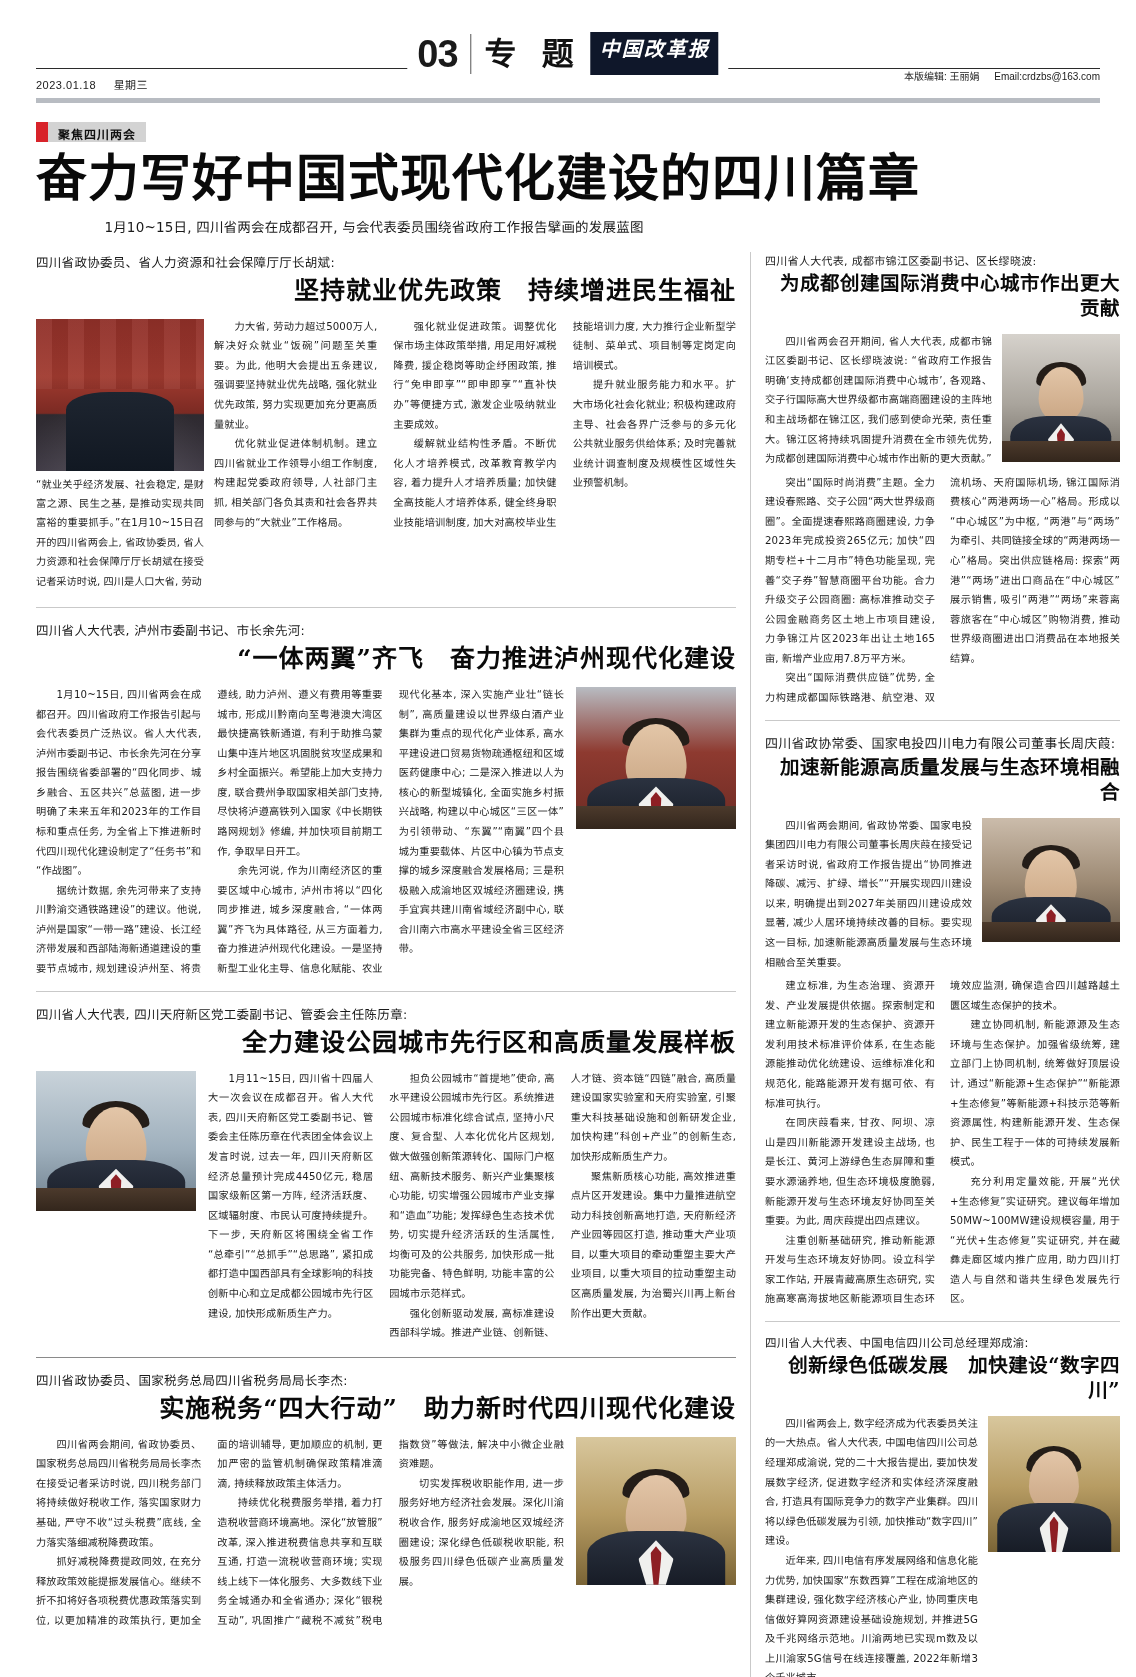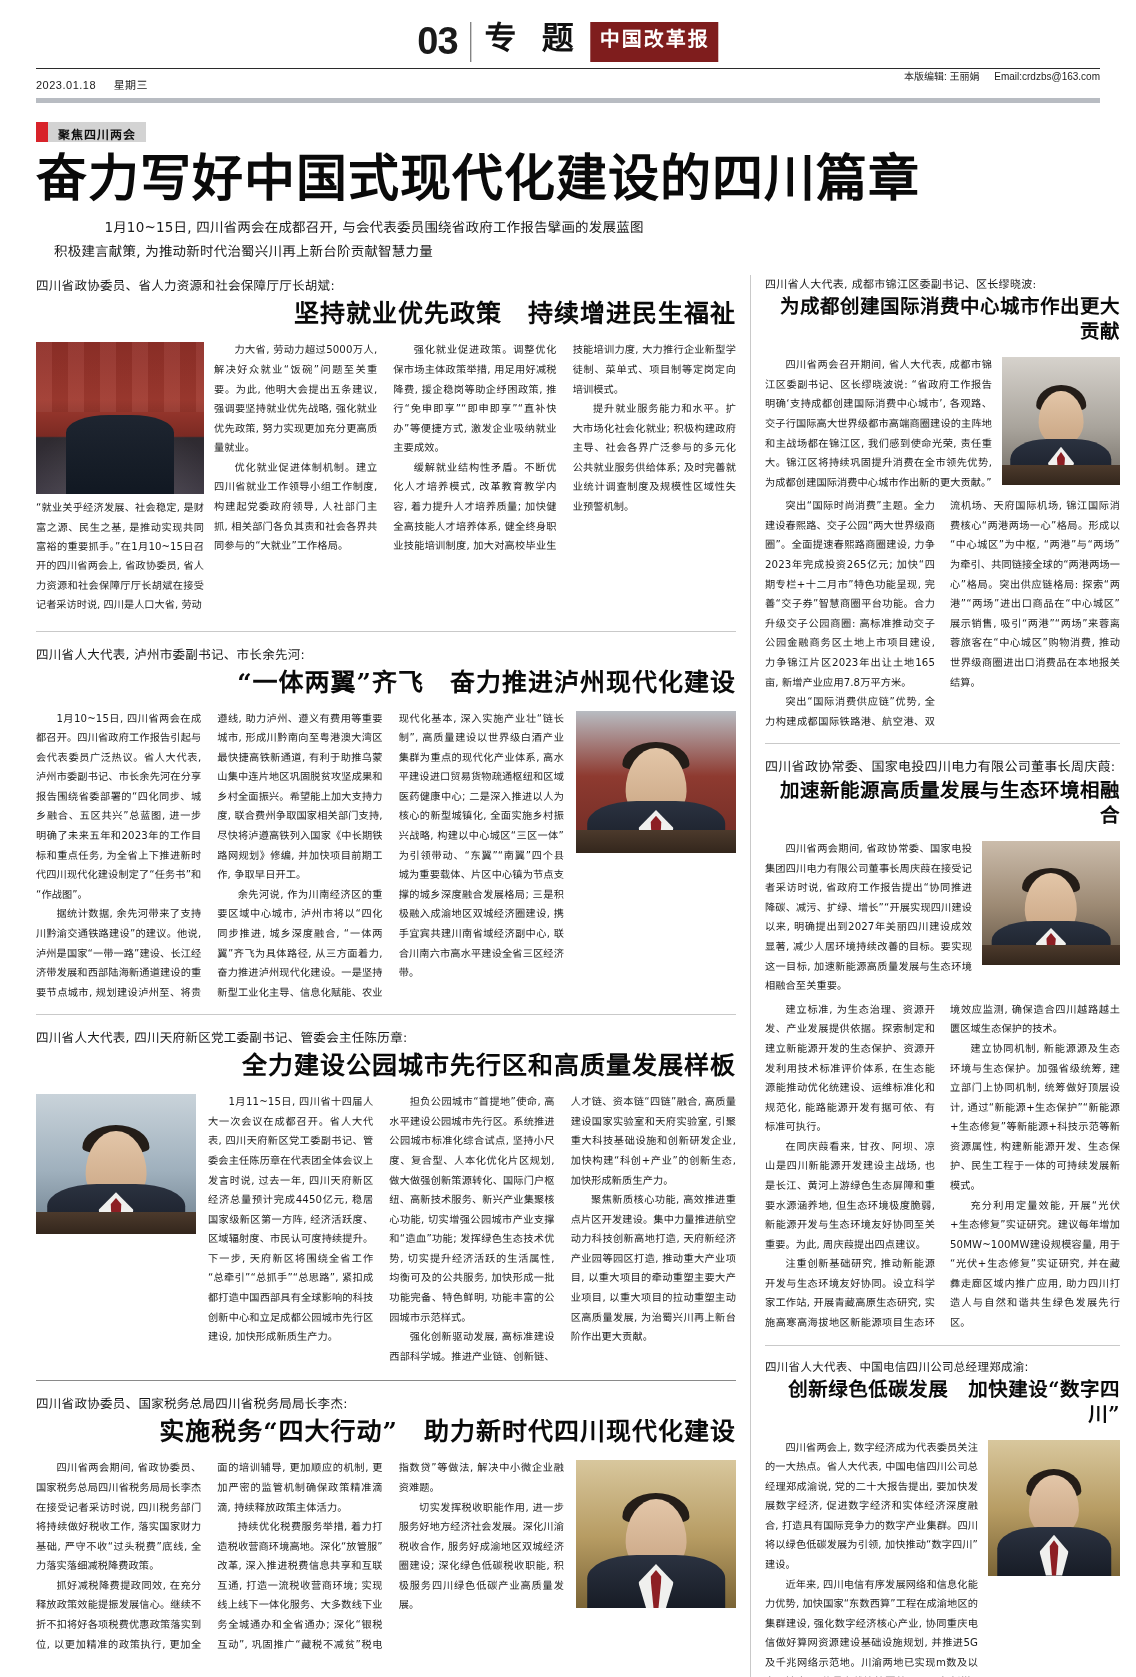--- a/index.html
+++ b/index.html
@@ -33,22 +33,23 @@
     position: absolute;
     left: 0; right: 0;
     top: 68px;
     height: 1px;
     background: #2b2b2b;
   }
   .mast-center {
     position: absolute;
     left: 50%;
     transform: translateX(-50%);
-    top: 22px;
+    top: 32px;
     display: flex;
+    align-items: center;
     background: #fff;
     padding: 0 10px;
     z-index: 3;
   }
   .mast-pageno {
     font-family: "Liberation Sans", sans-serif;
     font-weight: bold;
     font-size: 38px;
     letter-spacing: -1px;
     line-height: 1;
@@ -64,28 +65,29 @@
   .mast-section {
     font-family: "DejaVu Sans", "Liberation Sans", sans-serif;
     font-weight: bold;
     font-size: 32px;
     letter-spacing: 7px;
     line-height: 1;
     color: #111;
     padding-right: 10px;
   }
   .mast-logo {
-    background: #7f1d1d;
+    background: #0f172a;
     color: #fff;
     font-family: "DejaVu Serif", serif;
     font-weight: bold;
     font-size: 20px;
     letter-spacing: 2px;
-    padding: 7px 9px 8px 9px;
+    padding: 7px 9px 16px 9px;
     line-height: 1;
+    font-style: italic;
     white-space: nowrap;
   }
   .mast-left {
     position: absolute;
     left: 0; top: 76px;
     font-family: Liberation Sans, sans-serif;
     font-size: 11px;
     color: #1a1a1a;
     letter-spacing: 0.5px;
   }
@@ -346,21 +348,20 @@
   </div>
 
   <div class="banner">
     <div class="kicker">
       <span class="kicker-red"></span>
       <span class="kicker-text">聚焦四川两会</span>
     </div>
     <div class="banner-title">奋力写好中国式现代化建设的四川篇章</div>
     <div class="banner-sub">
       <span class="l1">1月10~15日, 四川省两会在成都召开, 与会代表委员围绕省政府工作报告擘画的发展蓝图</span>
-      <span class="l2">积极建言献策, 为推动新时代治蜀兴川再上新台阶贡献智慧力量</span>
     </div>
   </div>
 
   <div class="body-grid">
 
     <div class="col-left-block">
 
       <div class="art">
         <div class="art-byline">四川省政协委员、省人力资源和社会保障厅厅长胡斌:</div>
         <div class="art-title">坚持就业优先政策　持续增进民生福祉</div>

